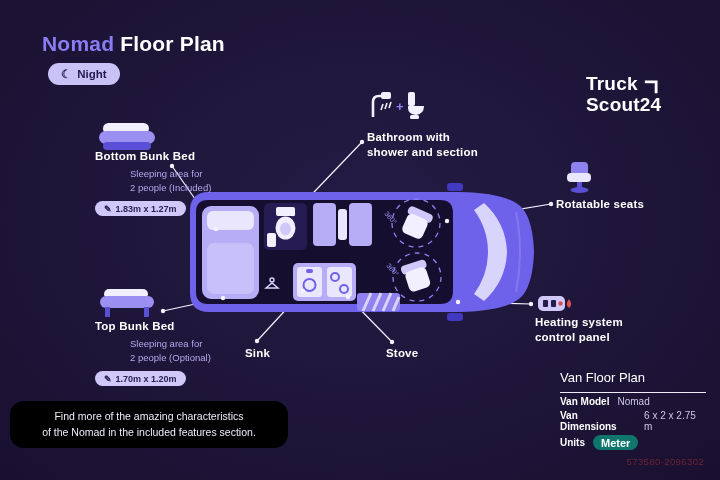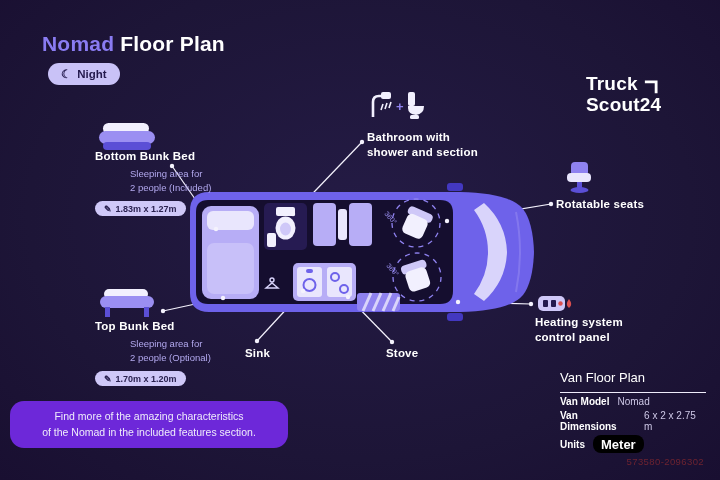--- a/index.html
+++ b/index.html
@@ -23,30 +23,30 @@
     line-height:1.1; letter-spacing:0.2px; }
   .logo-row { display:flex; align-items:flex-end; gap:5px; }
   .logo-bracket { margin-top:0px; }
 
   .anno { position:absolute; }
   .anno-title { font-size:11.5px; font-weight:bold; color:#ffffff; letter-spacing:0.2px; line-height:1.3; }
   .anno-sub { font-size:9.5px; color:#b3a9ef; margin-top:3px; line-height:1.45;margin-left:35px; }
   .dim-badge { display:inline-flex; gap:4px; align-items:center; background:#cfc8f8; color:#2a2150;
     border-radius:9px; padding:2.5px 9px; font-size:9px; font-weight:bold; margin-top:7px; }
 
-  .footer-note { position:absolute; left:10px; top:401px; width:278px; height:47px; background:#6d28d9;
+  .footer-note { position:absolute; left:10px; top:401px; width:278px; height:47px; background:#000000;
     border-radius:14px; display:flex; align-items:center; justify-content:center; text-align:center;
     font-size:10.5px; color:#efecfb; line-height:1.5; }
 
   .spec { position:absolute; left:560px; top:370px; width:146px; }
   .spec-title { font-size:13px; font-weight:normal; color:#ffffff; padding-bottom:7px; border-bottom:1.5px solid #efecfb; }
   .spec-row { display:flex; align-items:center; gap:8px; margin-top:3px; }
   .spec-label { font-size:10px; font-weight:bold; color:#ffffff; }
   .spec-value { font-size:10px; color:#cdc7e6; }
-  .meter-badge { background:#000000; color:#ffffff; font-size:13px; font-weight:bold;
+  .meter-badge { background:#0f766e; color:#ffffff; font-size:11px; font-weight:bold;
     border-radius:8px; padding:1.5px 8px; cursor:pointer; }
 
   .watermark { position:absolute; right:16px; top:456px; font-size:9.5px; color:#6e2330; letter-spacing:0.4px; }
 </style>
 </head>
 <body>
 
 <svg class="scene" width="720" height="480" viewBox="0 0 720 480">
 
   <g stroke="#f4f2fd" stroke-width="1.2">

